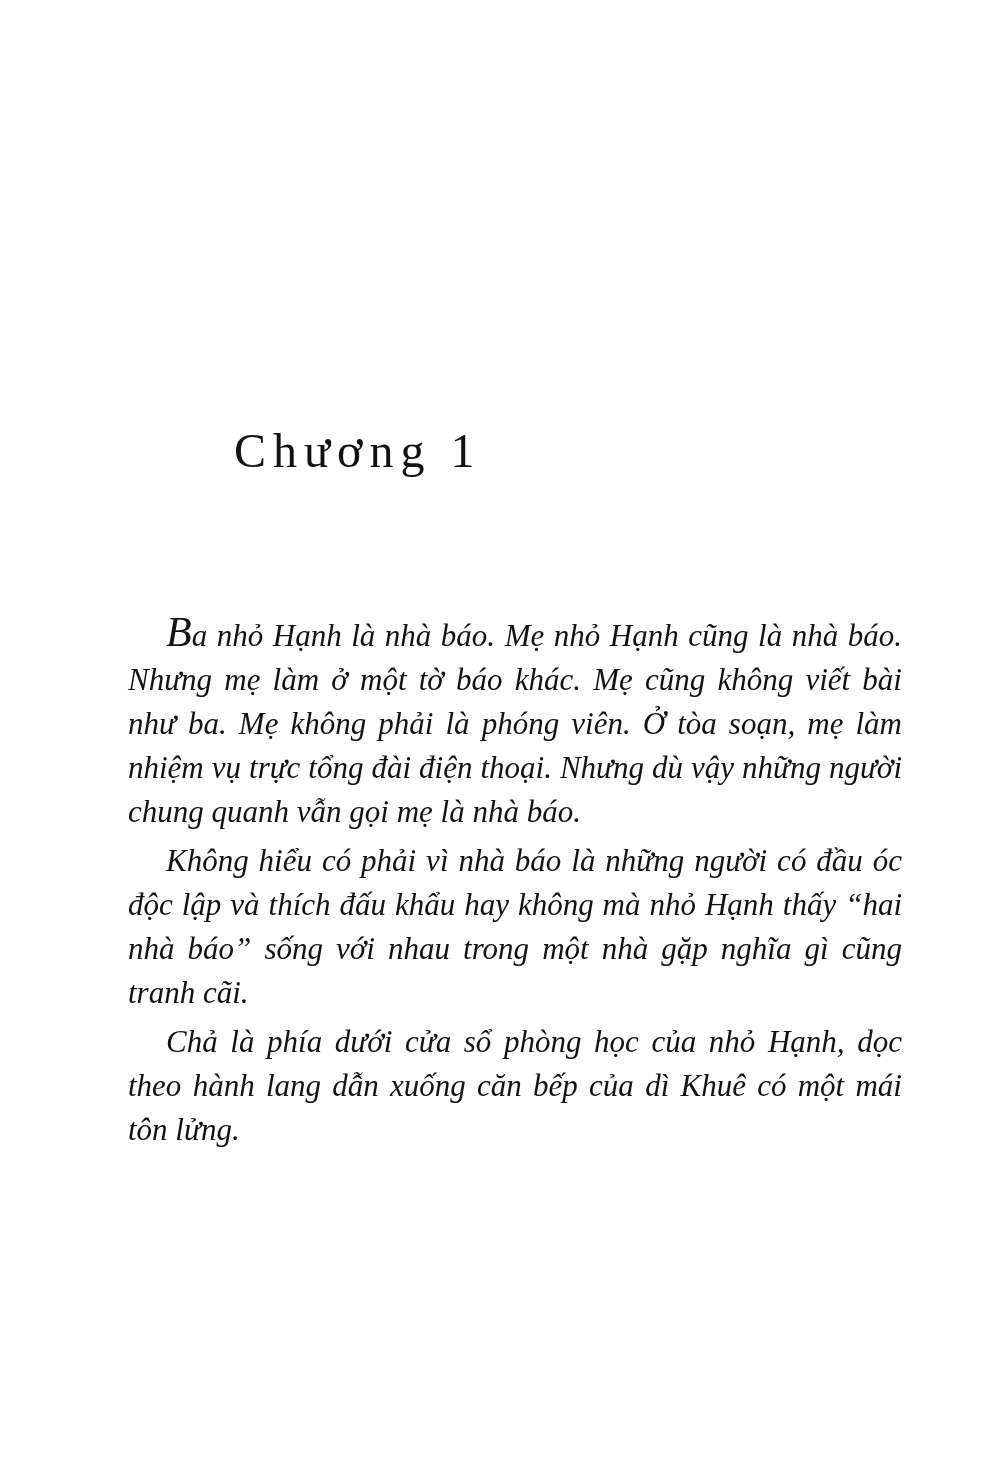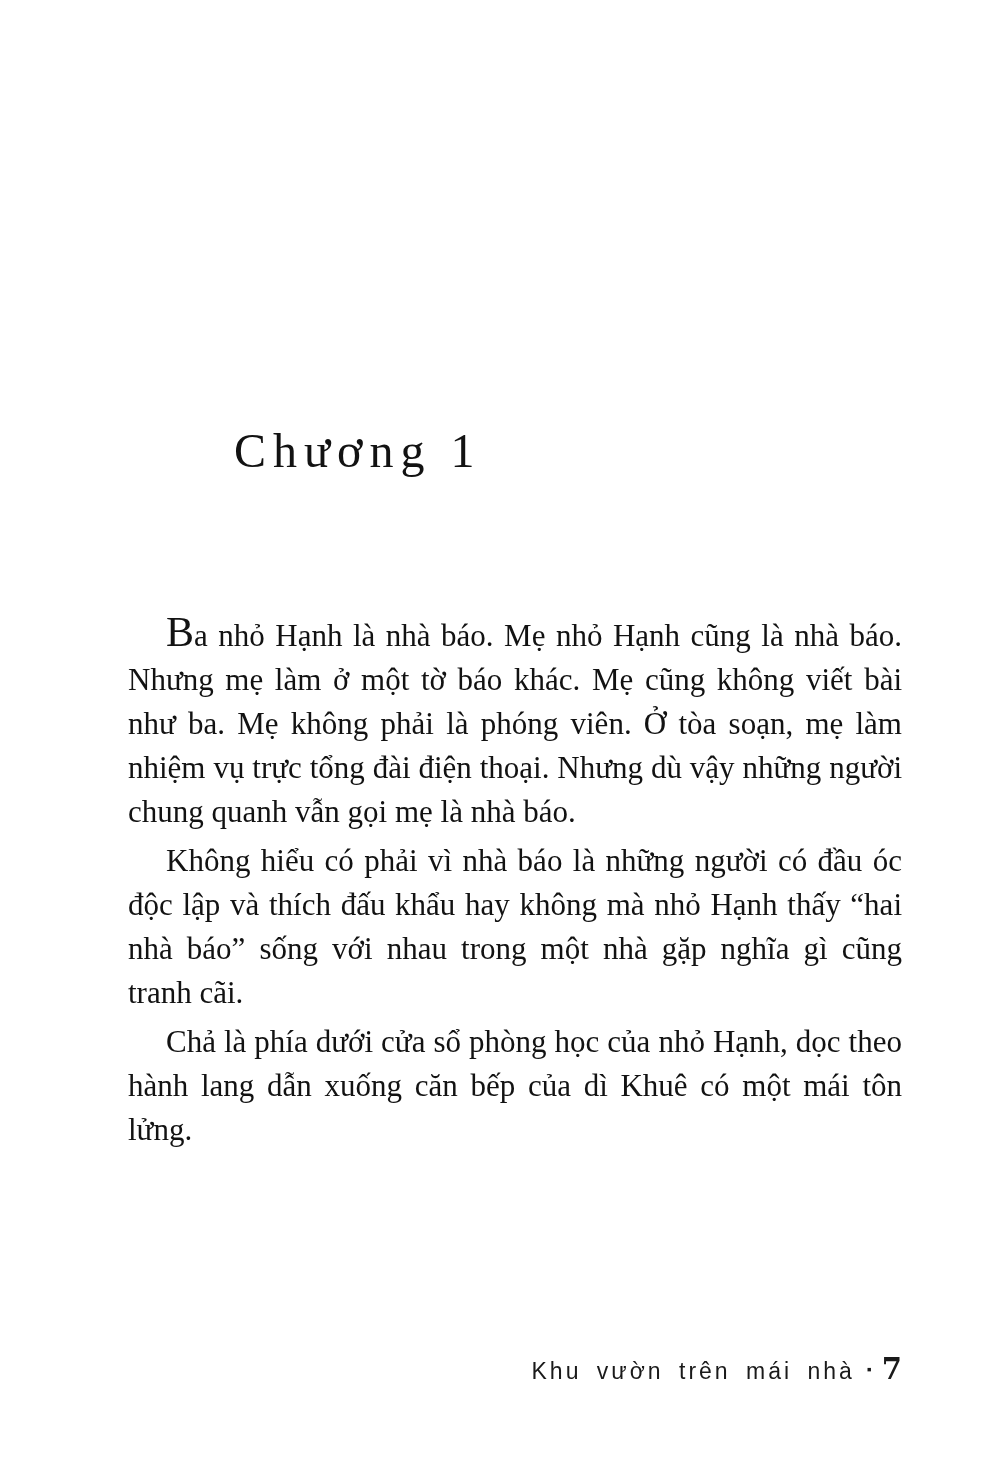--- a/index.html
+++ b/index.html
@@ -30,20 +30,21 @@
   .body-text {
     position: absolute;
     left: 128px;
     top: 610px;
     width: 774px;
     font-family: "Liberation Serif", serif;
     font-size: 31px;
     line-height: 44px;
     text-align: justify;
     color: #121212;
+    font-style: italic;
   }
   .para {
     margin: 0 0 5px 0;
     text-indent: 38px;
   }
   .para:last-child {
     margin-bottom: 0;
   }
   .initial-cap {
     font-size: 42px;
@@ -81,19 +82,14 @@
 <div class="page">
 
   <h1 class="chapter-title">Chương 1</h1>
 
   <div class="body-text">
     <p class="para"><span class="initial-cap">B</span><span>a nhỏ Hạnh là nhà báo. Mẹ nhỏ Hạnh cũng là nhà báo. Nhưng mẹ làm ở một tờ báo khác. Mẹ cũng không viết bài như ba. Mẹ không phải là phóng viên. Ở tòa soạn, mẹ làm nhiệm vụ trực tổng đài điện thoại. Nhưng dù vậy những người chung quanh vẫn gọi mẹ là nhà báo.</span></p>
     <p class="para">Không hiểu có phải vì nhà báo là những người có đầu óc độc lập và thích đấu khẩu hay không mà nhỏ Hạnh thấy “hai nhà báo” sống với nhau trong một nhà gặp nghĩa gì cũng tranh cãi.</p>
     <p class="para">Chả là phía dưới cửa sổ phòng học của nhỏ Hạnh, dọc theo hành lang dẫn xuống căn bếp của dì Khuê có một mái tôn lửng.</p>
   </div>
 
-  <div class="page-footer">
-    <span class="running-title">Khu vườn trên mái nhà</span>
-    <span class="footer-sep">▪</span>
-    <span class="page-number">7</span>
-  </div>
 
 </div>
 
 </body></html>

